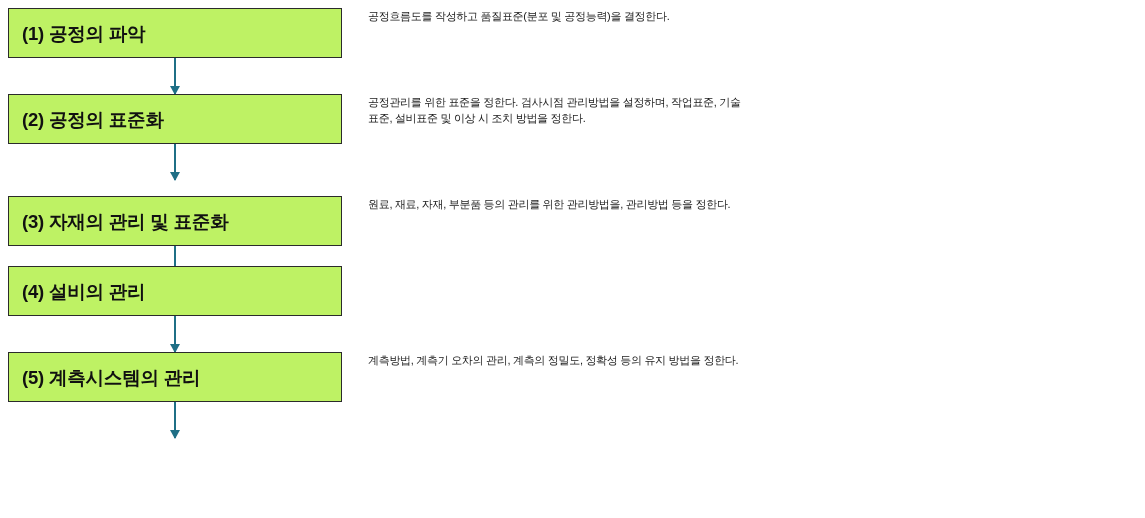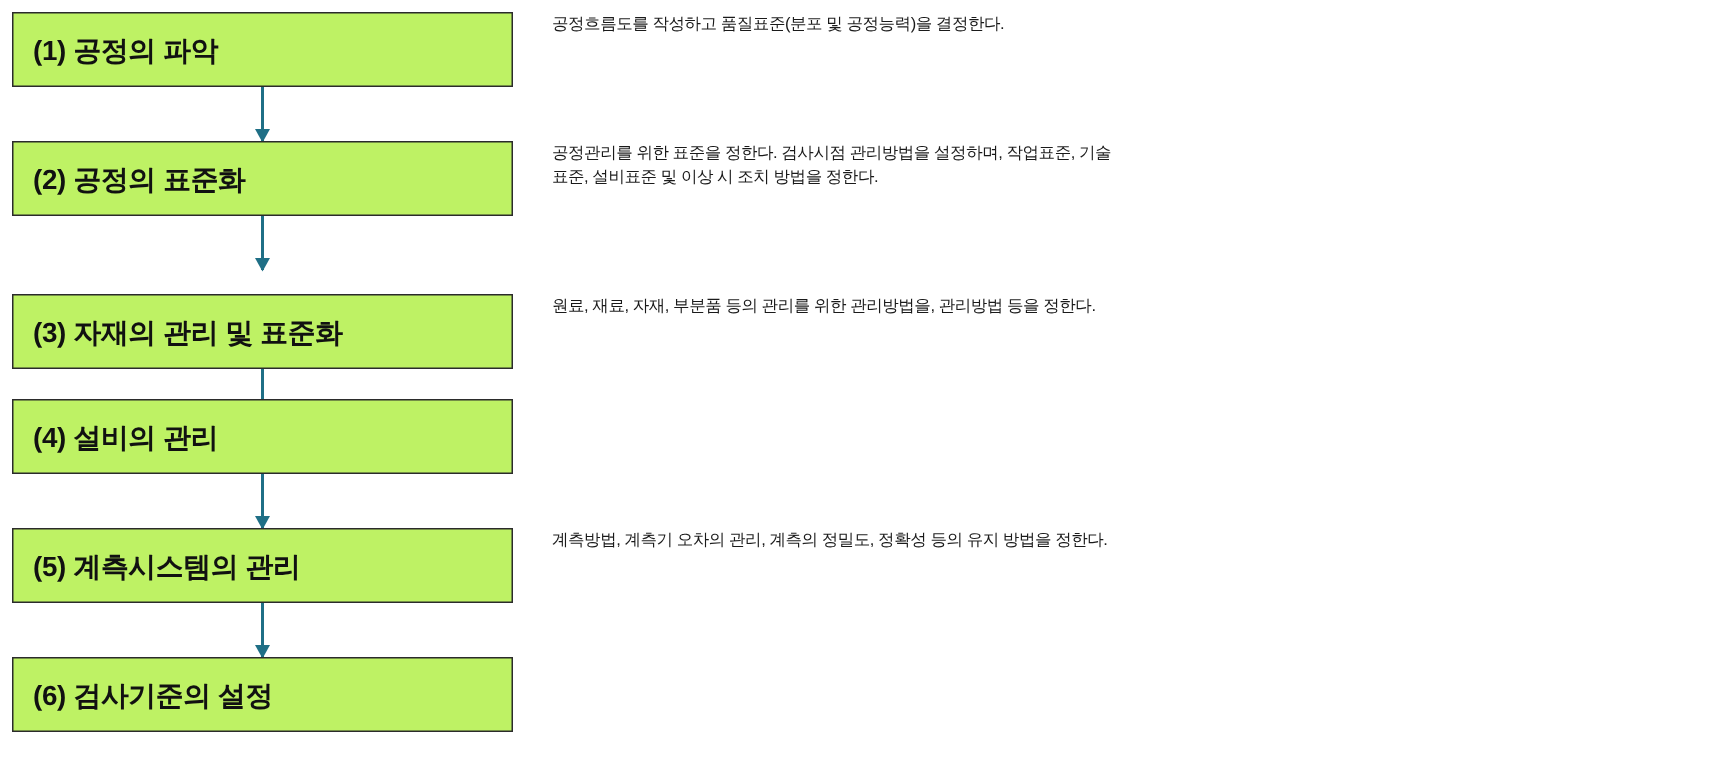--- a/index.html
+++ b/index.html
@@ -126,19 +126,16 @@
 
     <div class="row" style="top:352px;">
       <div class="box-cell">
         <div class="box">(5) 계측시스템의 관리</div>
         <div class="connector" style="top:50px;"></div>
       </div>
       <div class="desc">계측방법, 계측기 오차의 관리, 계측의 정밀도, 정확성 등의 유지 방법을 정한다.</div>
     </div>
 
     <div class="row" style="top:438px;">
-      <div class="box-cell">
-        <div class="box">(6) 검사기준의 설정</div>
-      </div>
     </div>
 
   </div>
 </div>
 
 </body></html>

